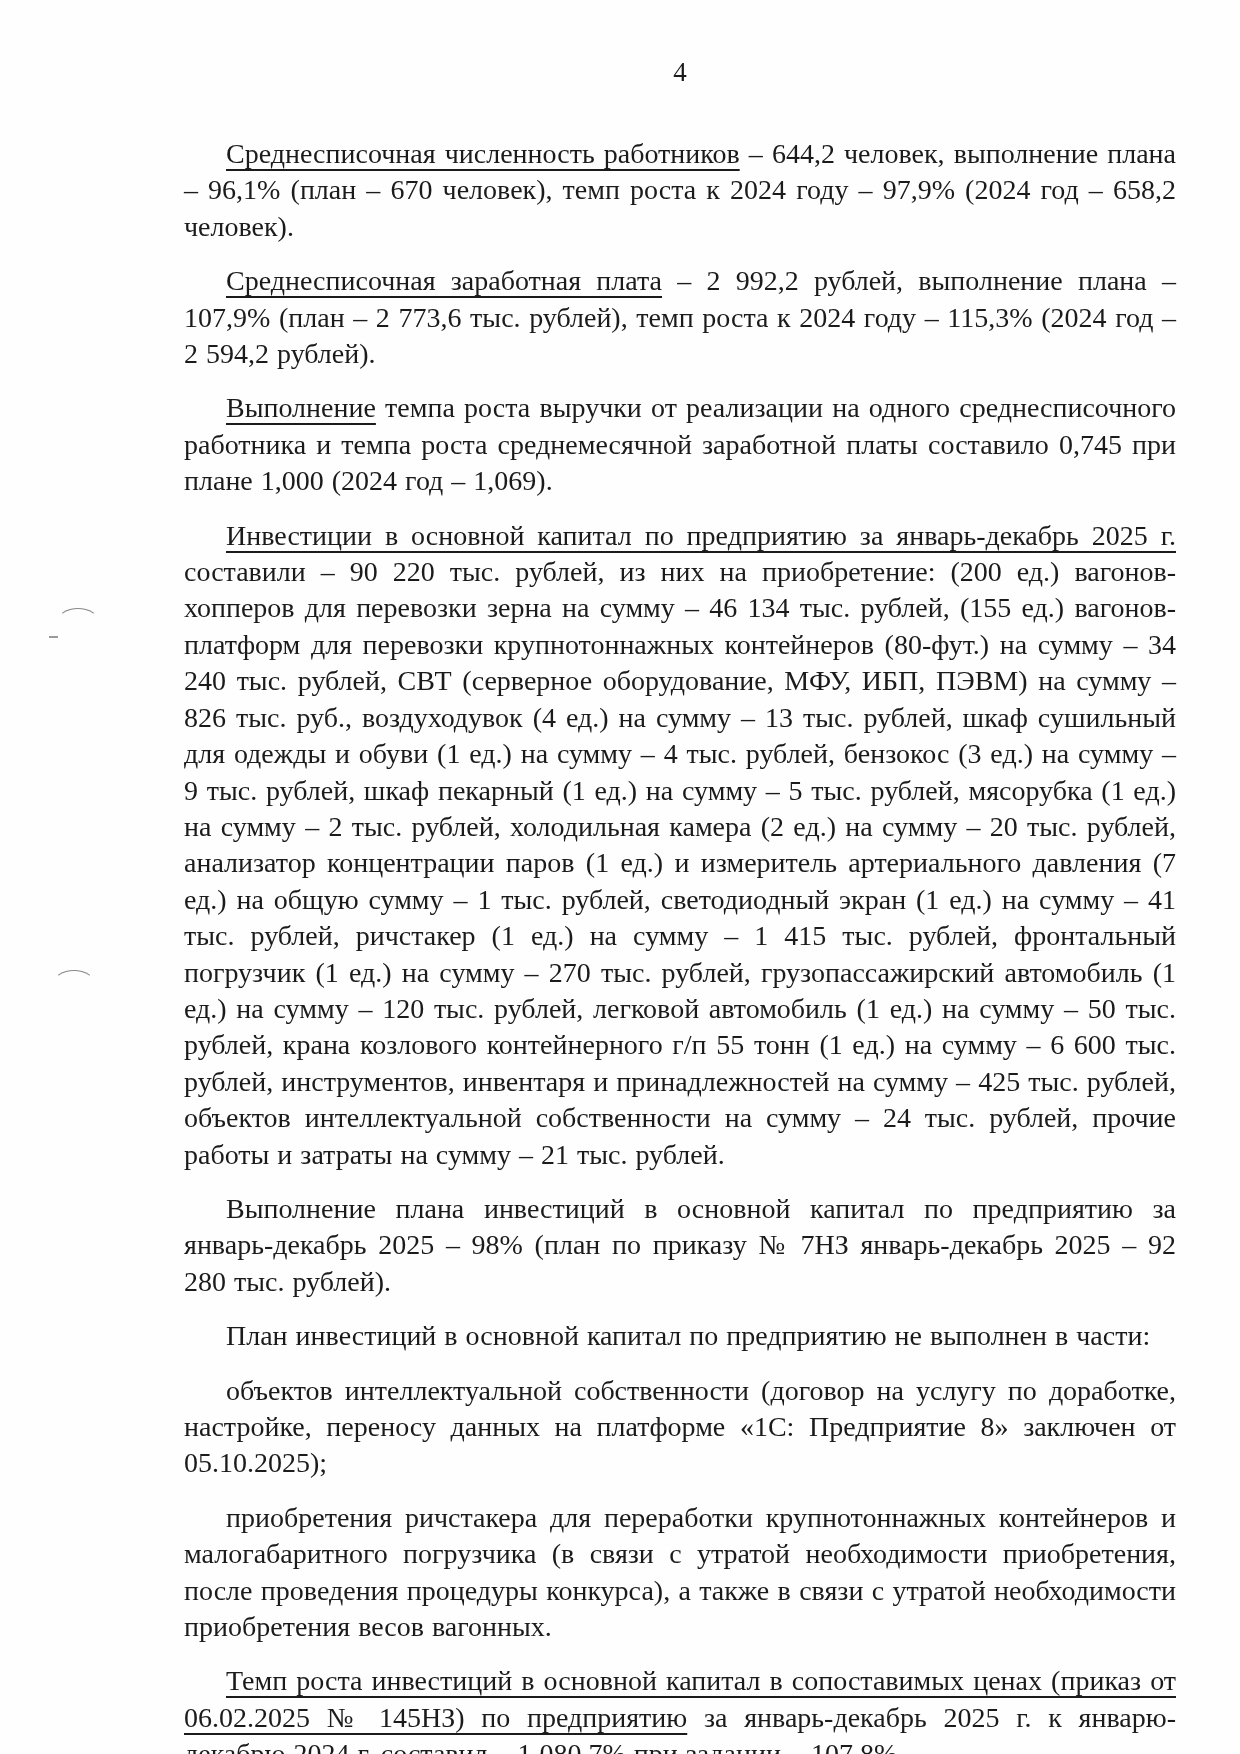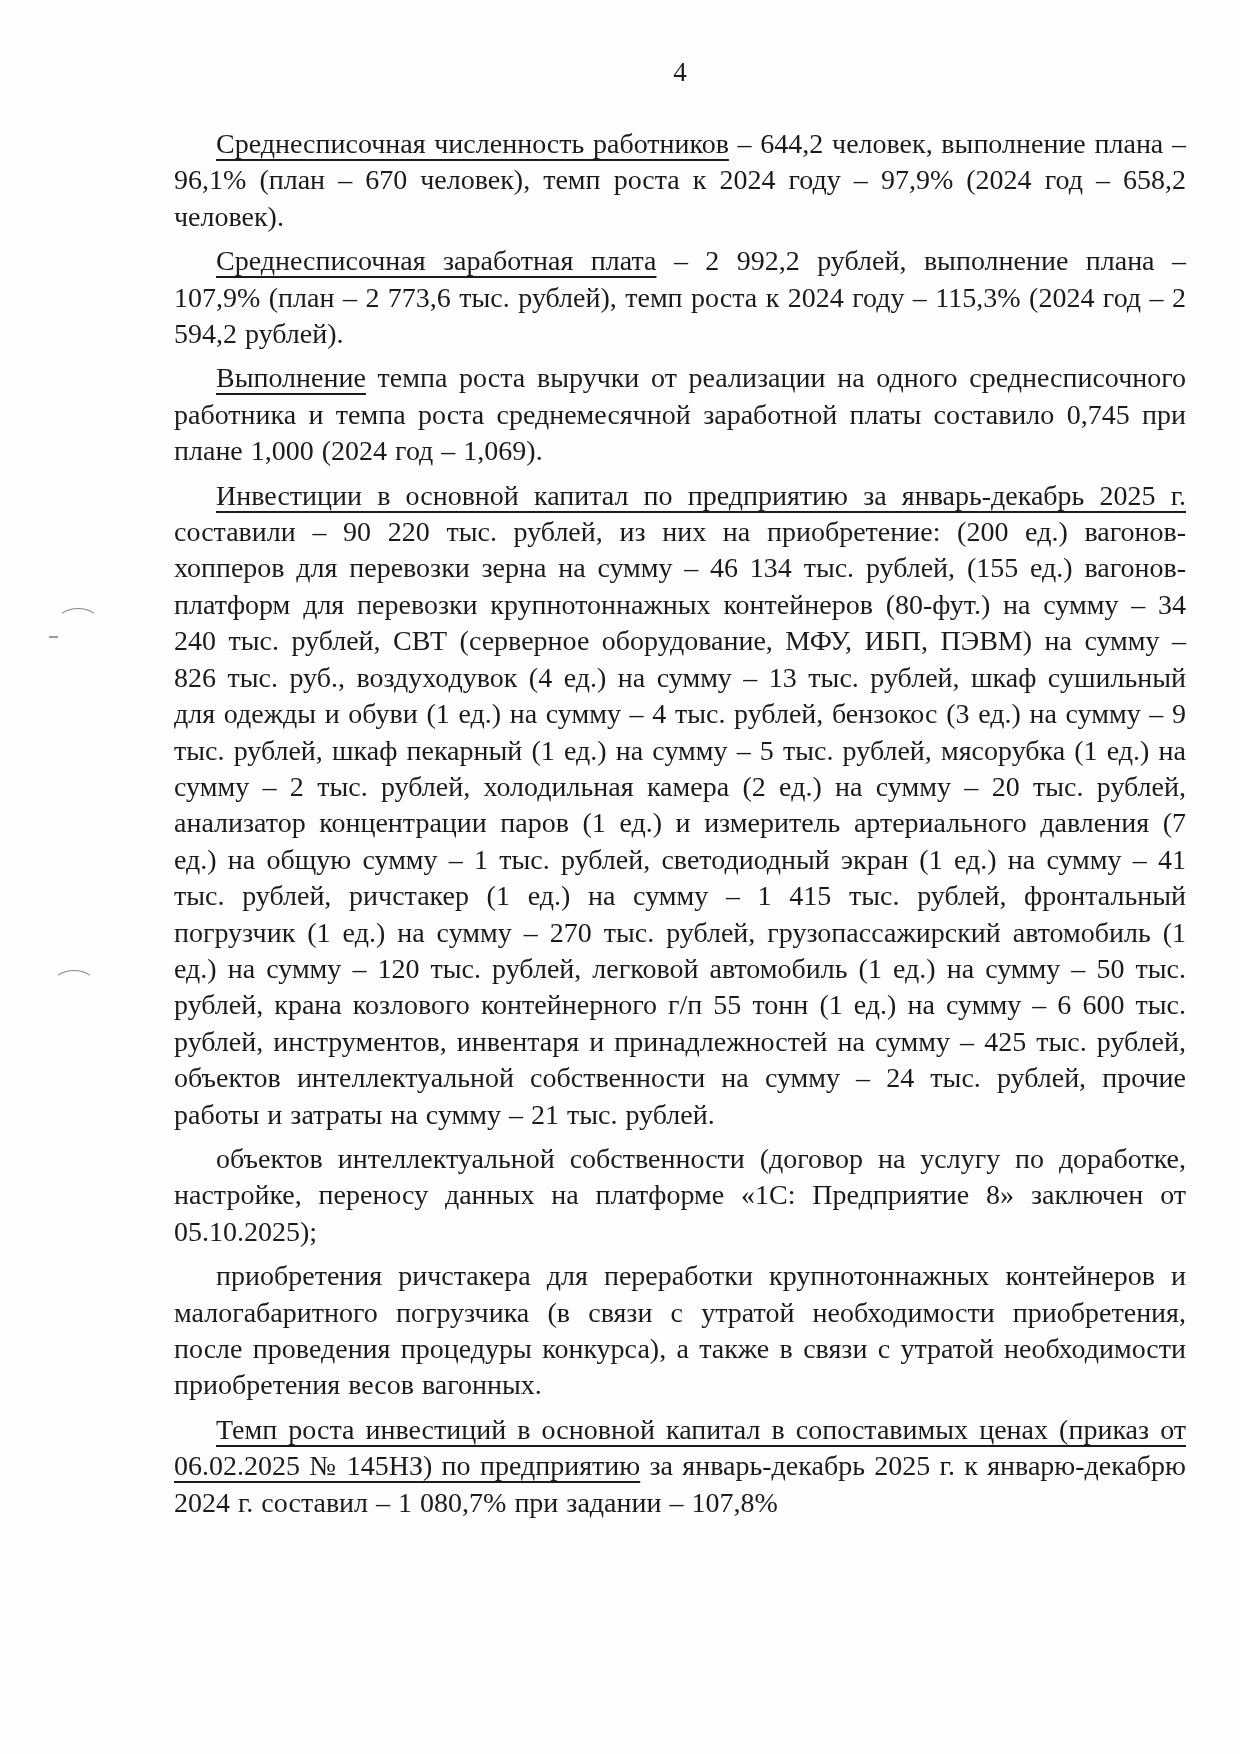--- a/index.html
+++ b/index.html
@@ -25,21 +25,21 @@
     position:absolute;
     top:118px;
     left:166px;
     width:1028px;
     font-size:28px;
     line-height:36.4px;
     text-align:justify;
     word-spacing:1px;
   }
   .content p{
-    margin:8px;
+    margin:18px;
     text-indent:42px;
   }
   .u{
     text-decoration:underline;
     text-decoration-thickness:2px;
     text-underline-offset:6px;
   }
   
   .scan-arc{
     position:absolute;
@@ -72,21 +72,23 @@
   <div class="content">
 
     <p><span class="u">Среднесписочная численность работников</span><span> – 644,2 человек, выполнение плана – 96,1% (план – 670 человек), темп роста к 2024 году – 97,9% (2024 год – 658,2 человек).</span></p>
 
     <p><span class="u">Среднесписочная заработная плата</span><span> – 2 992,2 рублей, выполнение плана – 107,9% (план – 2 773,6 тыс. рублей), темп роста к 2024 году – 115,3% (2024 год – 2 594,2 рублей).</span></p>
 
     <p><span class="u">Выполнение</span><span> темпа роста выручки от реализации на одного среднесписочного работника и темпа роста среднемесячной заработной платы составило 0,745 при плане 1,000 (2024 год – 1,069).</span></p>
 
     <p><span class="u">Инвестиции в основной капитал по предприятию за январь-декабрь 2025 г.</span><span> составили – 90 220 тыс. рублей, из них на приобретение: (200 ед.) вагонов-хопперов для перевозки зерна на сумму – 46 134 тыс. рублей, (155 ед.) вагонов-платформ для перевозки крупнотоннажных контейнеров (80-фут.) на сумму – 34 240 тыс. рублей, СВТ (серверное оборудование, МФУ, ИБП, ПЭВМ) на сумму – 826 тыс. руб., воздуходувок (4 ед.) на сумму – 13 тыс. рублей, шкаф сушильный для одежды и обуви (1 ед.) на сумму – 4 тыс. рублей, бензокос (3 ед.) на сумму – 9 тыс. рублей, шкаф пекарный (1 ед.) на сумму – 5 тыс. рублей, мясорубка (1 ед.) на сумму – 2 тыс. рублей, холодильная камера (2 ед.) на сумму – 20 тыс. рублей, анализатор концентрации паров (1 ед.) и измеритель артериального давления (7 ед.) на общую сумму – 1 тыс. рублей, светодиодный экран (1 ед.) на сумму – 41 тыс. рублей, ричстакер (1 ед.) на сумму – 1 415 тыс. рублей, фронтальный погрузчик (1 ед.) на сумму – 270 тыс. рублей, грузопассажирский автомобиль (1 ед.) на сумму – 120 тыс. рублей, легковой автомобиль (1 ед.) на сумму – 50 тыс. рублей, крана козлового контейнерного г/п 55 тонн (1 ед.) на сумму – 6 600 тыс. рублей, инструментов, инвентаря и принадлежностей на сумму – 425 тыс. рублей, объектов интеллектуальной собственности на сумму – 24 тыс. рублей, прочие работы и затраты на сумму – 21 тыс. рублей.</span></p>
 
+    <p><span class="u"></span><span>Выполнение плана инвестиций в основной капитал по предприятию за январь-декабрь 2025 – 98% (план по приказу № 7НЗ январь-декабрь 2025 – 92 280 тыс. рублей).</span></p>
 
+    <p><span class="u"></span><span>План инвестиций в основной капитал по предприятию не выполнен в части:</span></p>
 
     <p><span class="u"></span><span>объектов интеллектуальной собственности (договор на услугу по доработке, настройке, переносу данных на платформе «1С: Предприятие 8» заключен от 05.10.2025);</span></p>
 
     <p><span class="u"></span><span>приобретения ричстакера для переработки крупнотоннажных контейнеров и малогабаритного погрузчика (в связи с утратой необходимости приобретения, после проведения процедуры конкурса), а также в связи с утратой необходимости приобретения весов вагонных.</span></p>
 
     <p><span class="u">Темп роста инвестиций в основной капитал в сопоставимых ценах (приказ от 06.02.2025 № 145НЗ) по предприятию</span><span> за январь-декабрь 2025 г. к январю-декабрю 2024 г. составил – 1 080,7% при задании – 107,8%</span></p>
 
   </div>
 </div>
 

